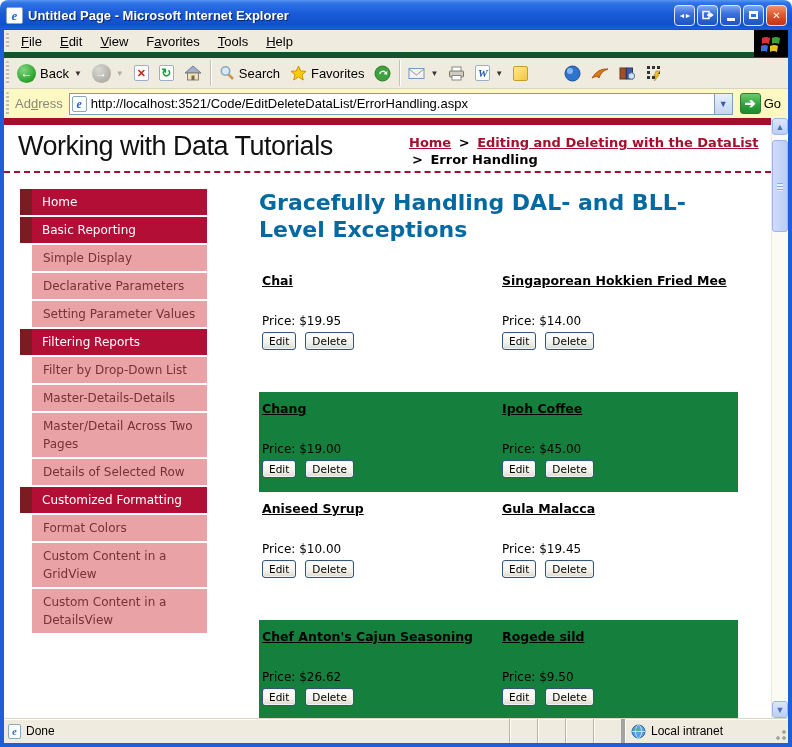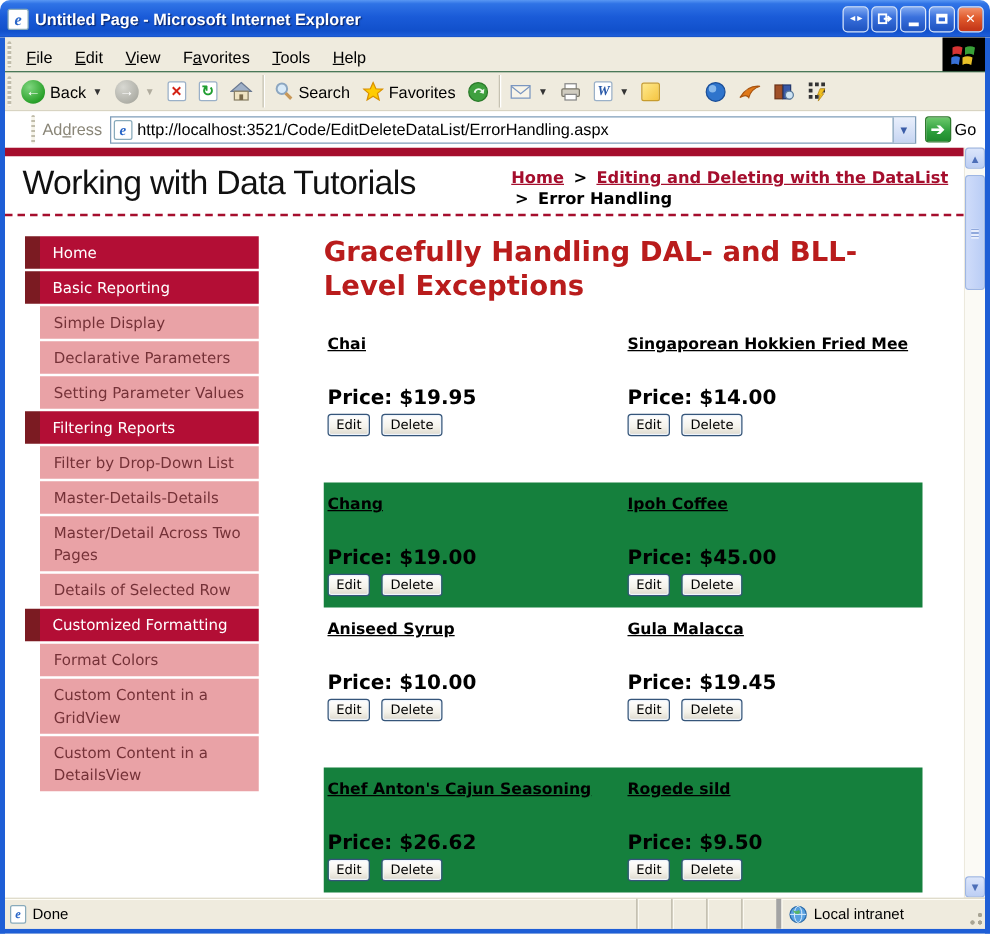--- a/index.html
+++ b/index.html
@@ -30,22 +30,22 @@
 
   
   .frame { width:792px; height:717px; border:solid #1e5ed6; border-width:0 4px 4px 4px;
            background:#efebde; display:flex; flex-direction:column; }
 
   .grip { width:3px; align-self:stretch; margin:3px 3px 3px 2px;
     background:repeating-linear-gradient(180deg,#c0bcaa 0 2px,#f6f4ea 2px 4px); border-radius:2px; }
   .bar-sep { width:1px; align-self:stretch; margin:2px 3px; background:#c6c2b2; box-shadow:1px 0 0 #fff; }
 
   
-  .menubar { height:28px; display:flex; align-items:flex-end; background:#efebde;
-             border-bottom:1px solid #14532d; }
+  .menubar { height:28px; display:flex; align-items:flex-start; background:#efebde;
+             border-bottom:6px solid #14532d; }
   .menu-item { font-size:13px; color:#000; padding:4px 9px; }
   .menu-item u { text-decoration:underline; }
   .winlogo { margin-left:auto; width:34px; height:27px; background:#000; display:flex;
              align-items:center; justify-content:center; }
 
   
   .toolbar { height:31px; display:flex; align-items:center; background:#efebde;
              border-bottom:1px solid #d8d4c2; }
   .tbtn { display:flex; align-items:center; gap:4px; padding:2px 5px; font-size:13px; color:#000; }
   .tbtn.dis { color:#9a968a; }
@@ -56,21 +56,21 @@
   .circle.back { background:radial-gradient(circle at 35% 30%,#7fd67f,#2aa12a 70%,#1d7f1d); }
   .circle.fwd  { background:radial-gradient(circle at 35% 30%,#d8d8d2,#b0b0a8 70%,#96968e); }
   .docicon { width:15px; height:16px; background:#fff; border:1px solid #9ab0c8; border-radius:2px;
              display:flex; align-items:center; justify-content:center; font-weight:bold; }
   .stop-x { color:#d42315; font-size:11px; font-weight:bold; }
   .refresh-g { color:#1f9e2f; font-size:12px; font-weight:bold; }
   .note-sq { width:15px; height:15px; background:linear-gradient(135deg,#ffe98c,#f5c542);
              border:1px solid #c79c2e; border-radius:2px; }
 
   
-  .addressbar { height:29px; display:flex; align-items:center; background:#ffffff; padding-right:4px;padding-left:19px; }
+  .addressbar { height:29px; display:flex; align-items:center; background:#fef9c3; padding-right:4px; }
   .addr-label { color:#8a8678; font-size:13px; padding:0 6px 0 3px; }
   .addr-field { flex:1; height:22px; background:#fff; border:1px solid #7f9db9;
                 display:flex; align-items:center; }
   .addr-favicon { width:15px; height:16px; margin:0 4px 0 2px; background:#fff; border:1px solid #8ab;
                   border-radius:2px; color:#2a66c8; font:italic bold 12px/14px "Liberation Serif",serif;
                   text-align:center; }
   .addr-url { flex:1; font-size:13px; color:#000; white-space:nowrap; overflow:hidden; }
   .addr-drop { width:18px; height:20px; border-left:1px solid #7f9db9;
                background:linear-gradient(180deg,#e9effc,#c6d5f2); display:flex; align-items:center;
                justify-content:center; color:#3b5da8; font-size:9px; }
@@ -95,25 +95,25 @@
 
   .page-body { display:flex; }
   .sidebar { width:187px; margin:16px 0 0 16px; flex:0 0 auto; font-size:12px; line-height:18px; }
   .nav-row { display:flex; margin-bottom:2px; }
   .nav-strip { width:12px; background:#7b1b22; flex:0 0 auto; }
   .nav-row.hdr .nav-label { flex:1; background:#b30e35; color:#fff; padding:4px 20px 4px 10px; }
   .nav-row.sub { margin-left:12px;flex-direction:column; }
   .nav-row.sub .nav-label { flex:1; background:#e9a2a6; color:#753238; padding:4px 8px 4px 11px; }
 
   .main { width:479px; margin:16px 0 0 52px; }
-  .main h1 { font-size:22px; line-height:27px; color:#b91c1c; font-weight:bold; margin-bottom:15px; }
+  .main h1 { font-size:22px; line-height:27px; color:#0369a1; font-weight:bold; margin-bottom:21px; }
   .drow { height:100px; padding:9px 0 0 3px; display:grid; grid-template-columns:240px 1fr; }
   .drow.alt { background:#15803d;margin-top:28px; }
   .pname { font-size:12.5px; font-weight:bold; white-space:nowrap; margin-bottom:26px;text-decoration:underline; }
-  .pprice { font-size:16px; margin-bottom:4px;font-weight:bold; }
+  .pprice { font-size:12px; margin-bottom:4px; }
   .pbtns { display:flex; gap:9px; }
   .xpbtn { font-family:"DejaVu Sans",sans-serif; font-size:10.5px; color:#000; height:18px;
            padding:0 6px; border:1px solid #35557a; border-radius:3px;
            background:linear-gradient(180deg,#ffffff 0%,#f4f2ea 60%,#dcd8cc 100%);
            box-shadow:inset 0 0 0 1px #eef4fb; }
 
   
   .scrollbar { width:17px; height:600px; background:#fbfaf5; border-left:1px solid #ece9dd;
                display:flex; flex-direction:column; }
   .sb-btn { height:17px; border:1px solid #9eb6e4; border-radius:3px;

